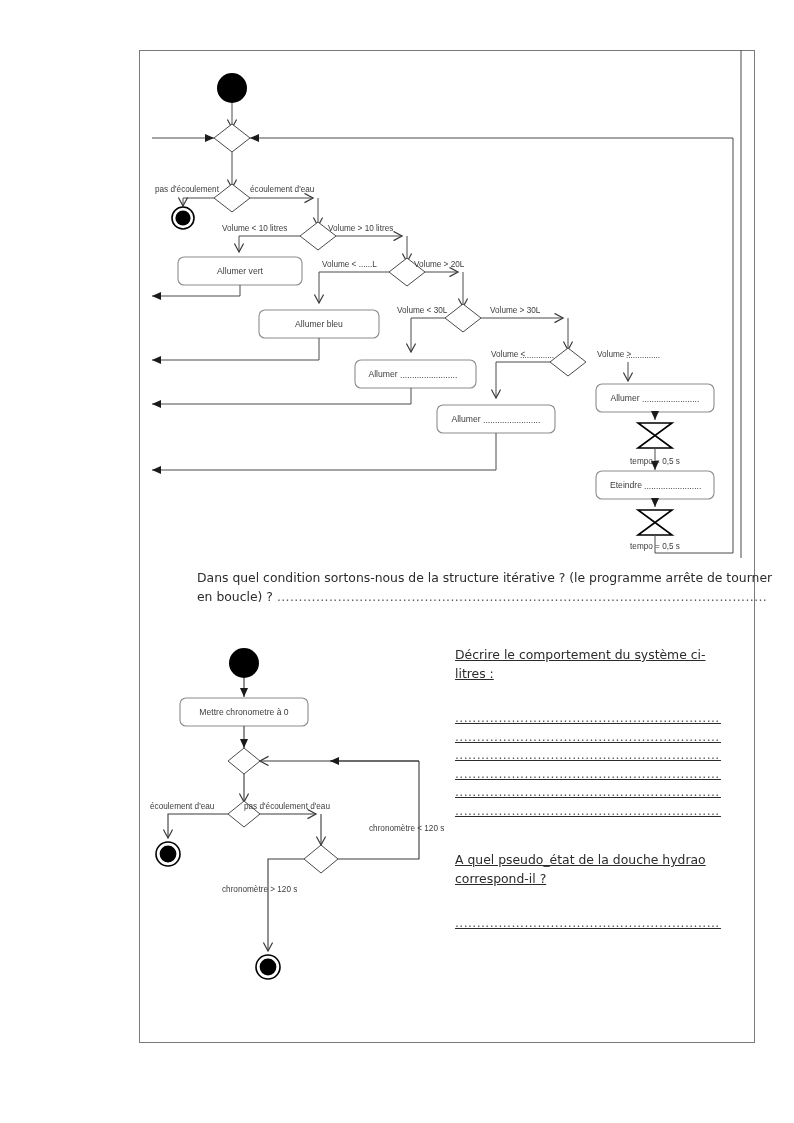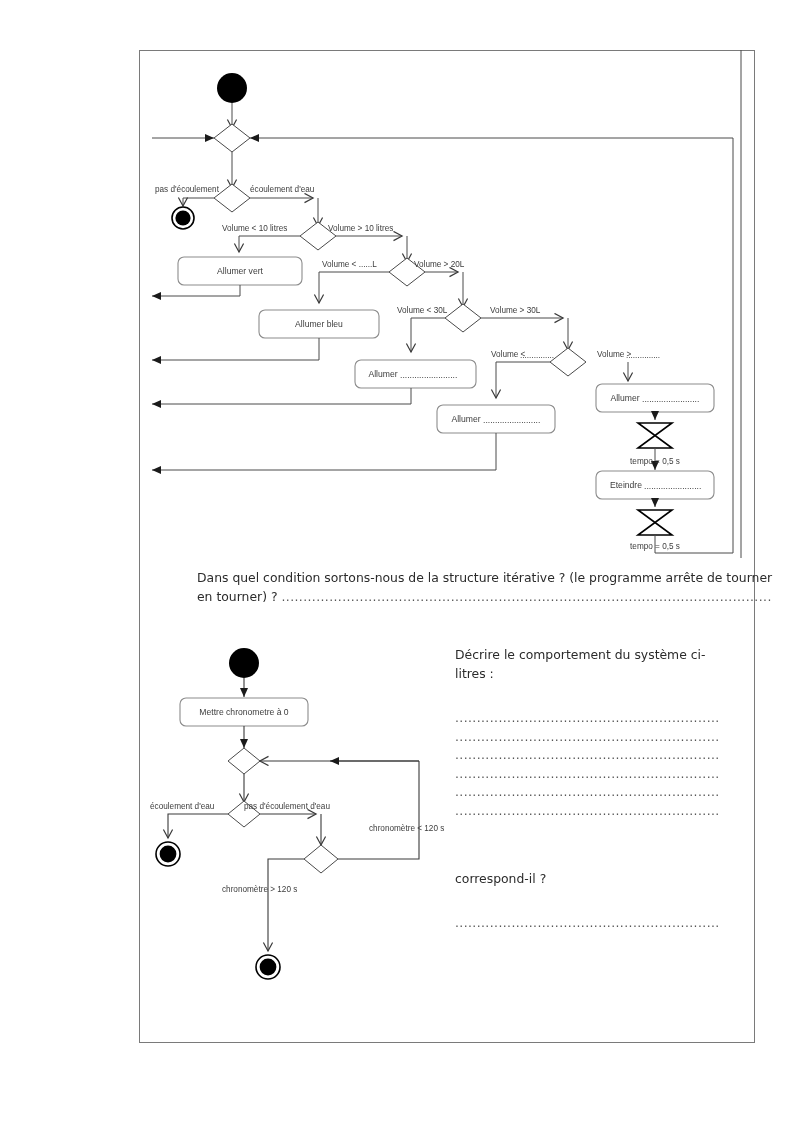--- a/index.html
+++ b/index.html
@@ -51,20 +51,21 @@
   }
   .rightcol {
     position: absolute;
     left: 455px;
     top: 645px;
     width: 266px;
     font-family: "DejaVu Sans", sans-serif;
     font-size: 12.4px;
     line-height: 19px;
     color: #2b2b2b;
+    text-decoration: underline;
   }
   .rightcol .prompt { margin: 0 0 0 0; }
   .dotline {
     display: block;
     color: #555;
     letter-spacing: 0.4px;
     font-size: 12.4px;
     line-height: 18.5px;
     white-space: nowrap;
     overflow: hidden;
@@ -220,21 +221,21 @@
 
     <line class="edge" x1="655" y1="499" x2="655" y2="507" marker-end="url(#arrSolid)"></line>
     <path class="hourglass" d="M638,510 L672,510 L638,535 L672,535 Z"></path>
     <text class="lbl" x="655" y="549" text-anchor="middle">tempo = 0,5 s</text>
 
     <path class="edge" d="M655,535 L655,553 L733,553 L733,138"></path>
   </svg>
 
   <div class="question-block" id="q1">
     <span>Dans quel condition sortons-nous de la structure itérative ? (le programme arrête de tourner</span><br>
-    <span>en tourner) ? </span><span class="dotline" style="display:inline">.................................................................................................................</span>
+    <span>en boucle) ? </span><span class="dotline" style="display:inline">.................................................................................................................</span>
   </div>
 
   <svg class="svg-layer" style="top:0;left:0" width="794" height="1123" viewBox="0 0 794 1123">
 
     <circle class="solidnode" cx="244" cy="663" r="15"></circle>
     <line class="edge-d2" x1="244" y1="678" x2="244" y2="697" marker-end="url(#arrSolid)"></line>
 
     <rect class="actbox" x="180" y="698" width="128" height="28" rx="6" ry="6"></rect>
     <text class="node-lbl" x="244" y="715" text-anchor="middle">Mettre chronometre à 0</text>
 
@@ -277,20 +278,20 @@
     </div>
     <div class="gap-md"></div>
     <span class="dotline">...............................................................</span>
     <span class="dotline">...............................................................</span>
     <span class="dotline">...............................................................</span>
     <span class="dotline">...............................................................</span>
     <span class="dotline">...............................................................</span>
     <span class="dotline">...............................................................</span>
     <div class="gap-lg"></div>
     <div class="prompt">
-      <br>
+      <span>A quel pseudo_état de la douche hydrao</span><br>
       <span>correspond-il ?</span>
     </div>
     <div class="gap-md"></div>
     <span class="dotline">...............................................................</span>
   </div>
 
 </div>
 
 </body></html>

